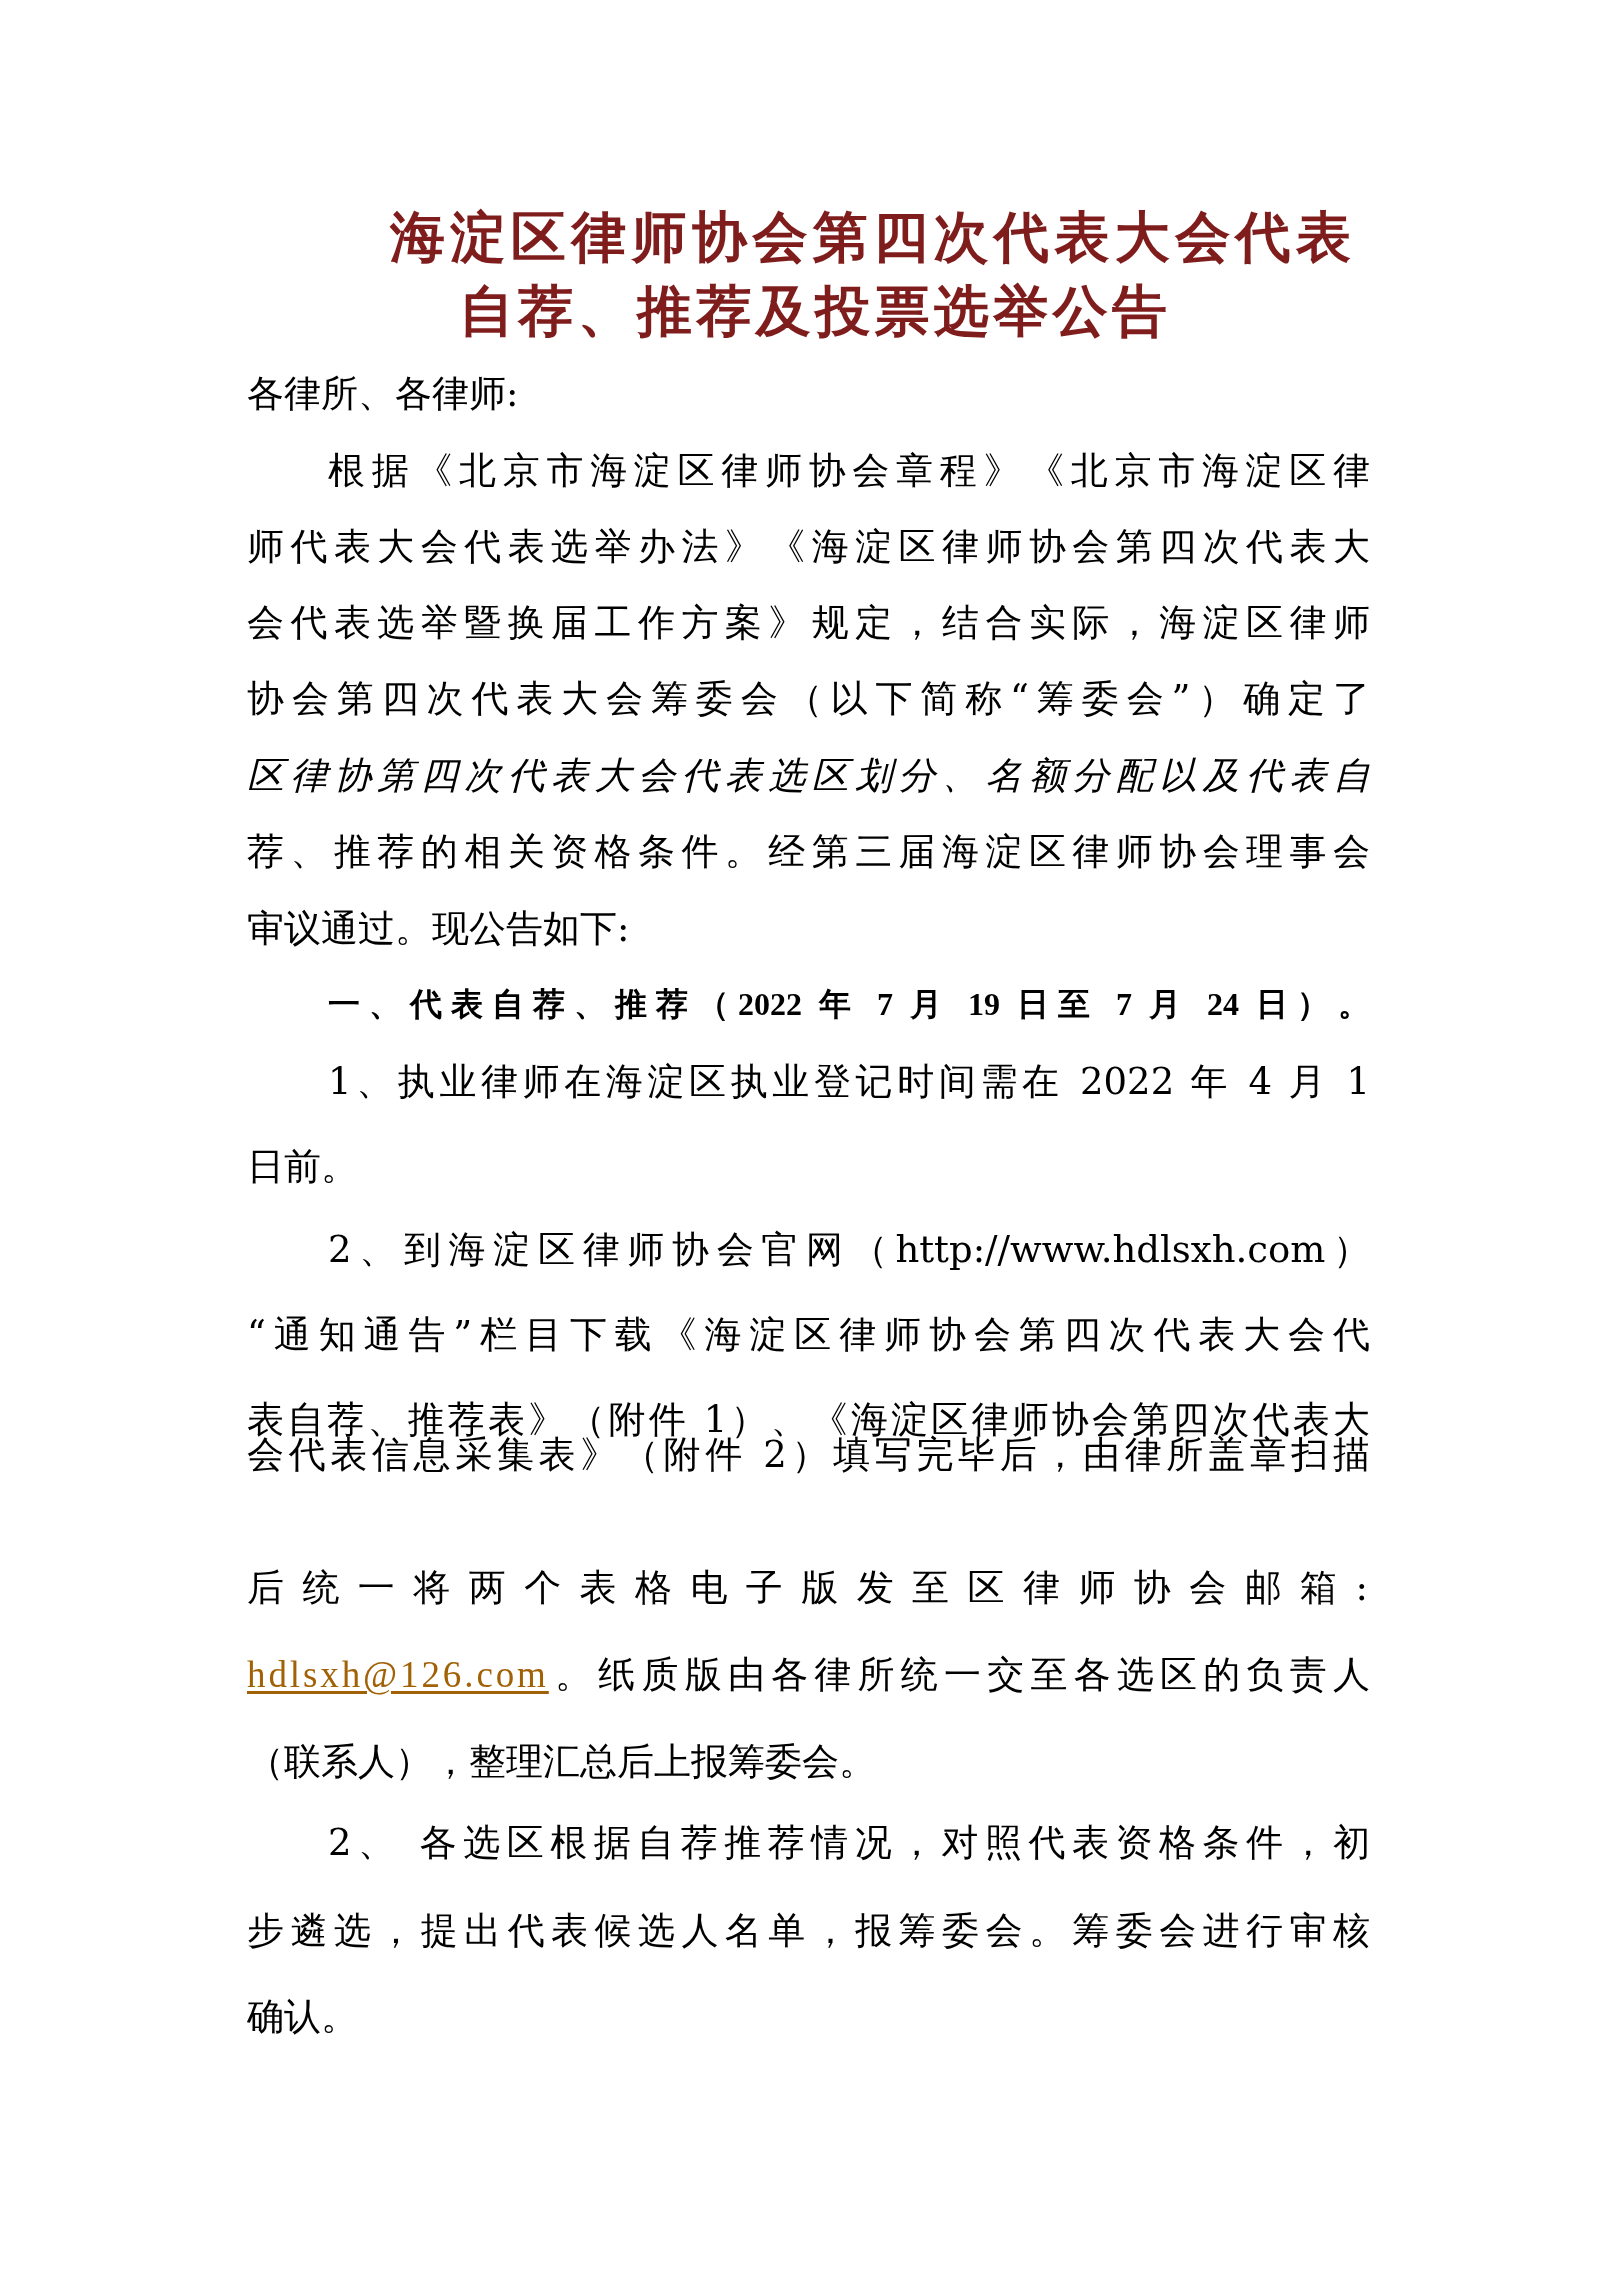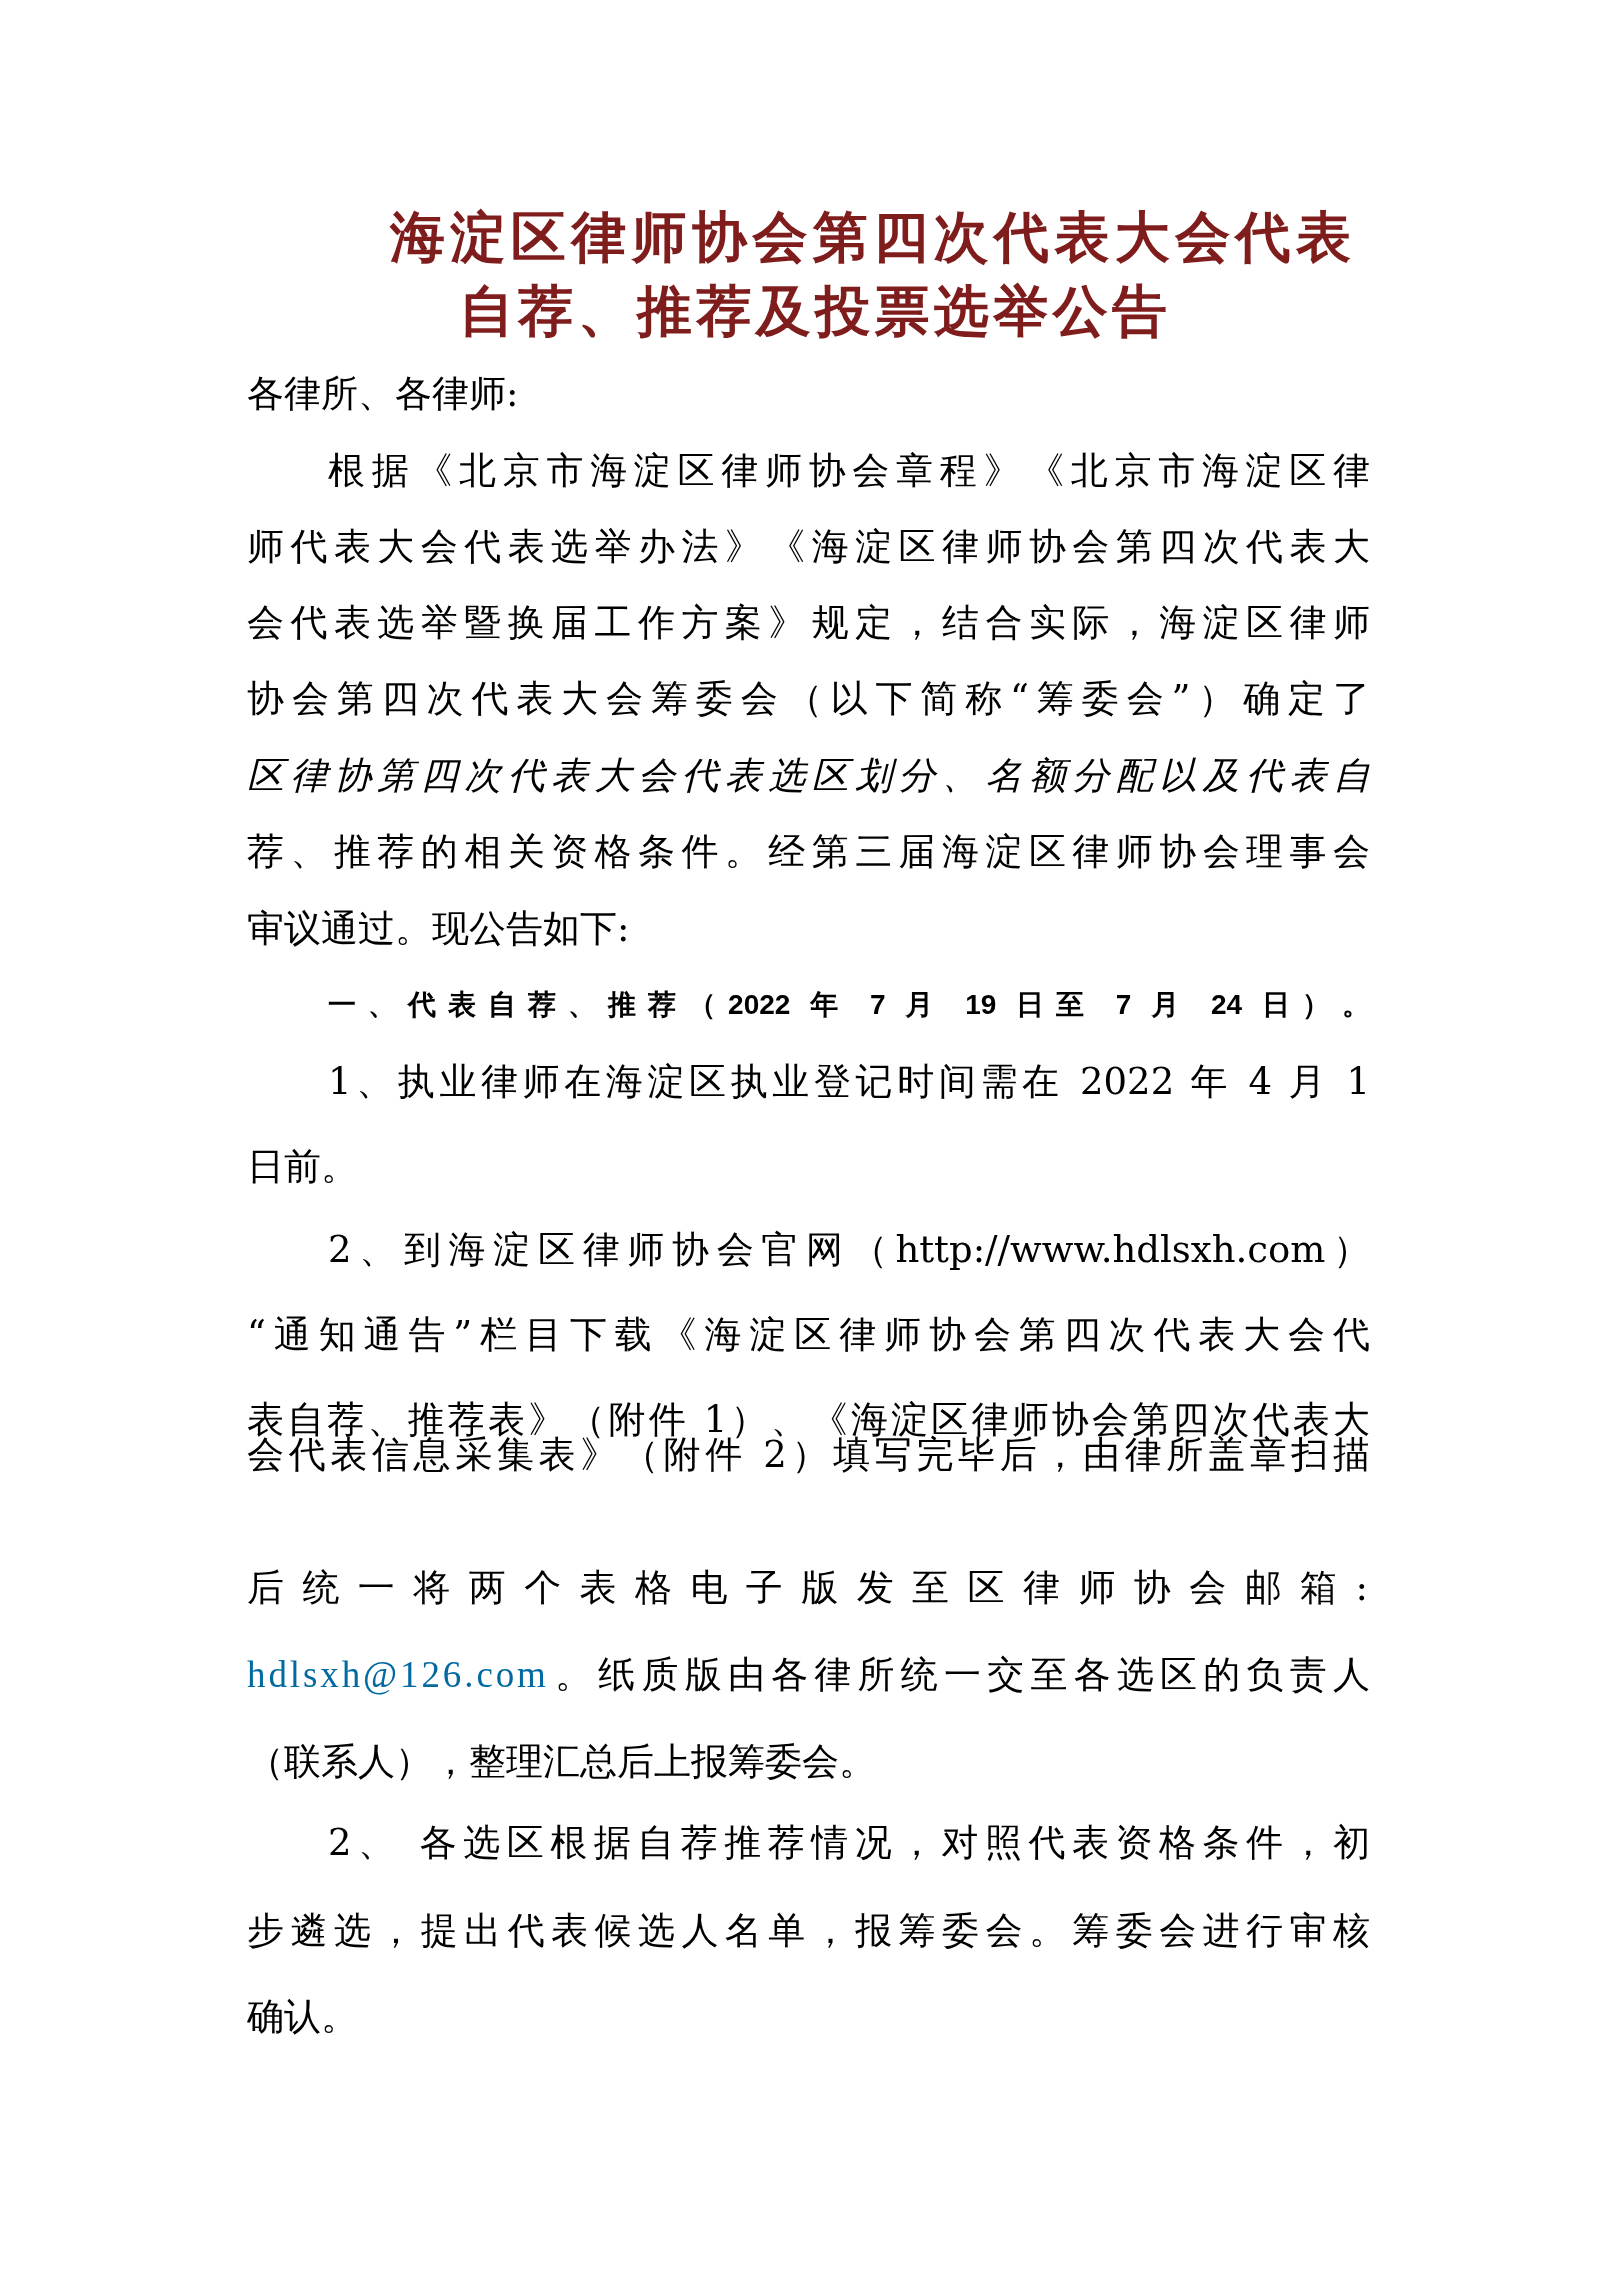--- a/index.html
+++ b/index.html
@@ -12,22 +12,22 @@
     text-align: justify; text-align-last: justify;
   }
   .line {
     position: absolute; left: 247px; width: 1123px; height: 45px; line-height: 45px;
     font-family: "DejaVu Serif", "Liberation Serif", serif;
     font-size: 37px; color: #000000; white-space: nowrap;
     text-align: justify; text-align-last: justify;
   }
   .line.short { text-align-last: left; }
   .line.indent { left: 328px; width: 1042px; }
-  .line.heading { font-family: Liberation Sans, sans-serif; font-weight: bold; font-size: 28px; }
-  .email-link { color: #0369a1; text-decoration-thickness: 2.9px; text-underline-offset: 3.9px; font-family: "Liberation Serif", "DejaVu Serif", serif; letter-spacing: 2.9px; }
+  .line.heading { font-family: Liberation Serif, serif; font-weight: bold; font-size: 32px; }
+  .email-link { color: #a16207; text-decoration: underline; text-decoration-thickness: 2.9px; text-underline-offset: 3.9px; font-family: "Liberation Serif", "DejaVu Serif", serif; letter-spacing: 2.9px; }
 </style>
 </head>
 <body>
 
 <div class="page">
 
   <div class="title-line" style="left:390px; top:206px; width:961px;">海淀区律师协会第四次代表大会代表</div>
   <div class="title-line" style="left:459px; top:280px; width:708px;">自荐、推荐及投票选举公告</div>
 
   <div class="line short" style="top:371px;">各律所、各律师:</div>

